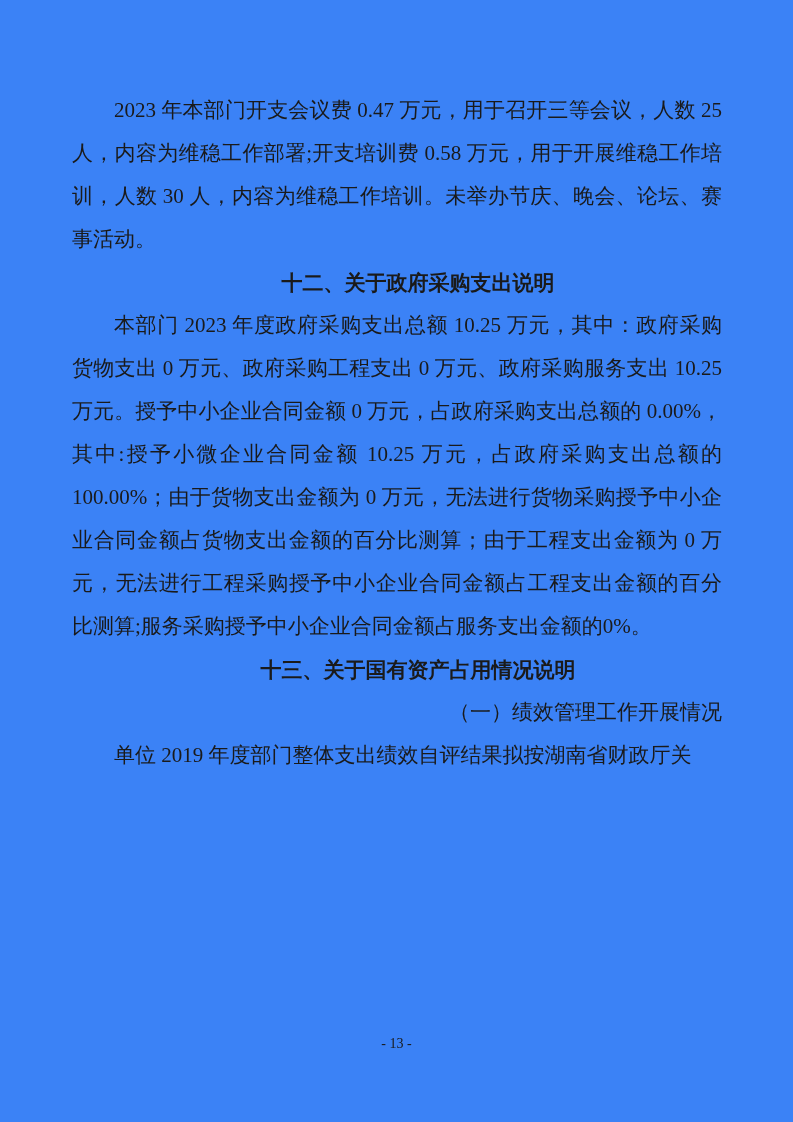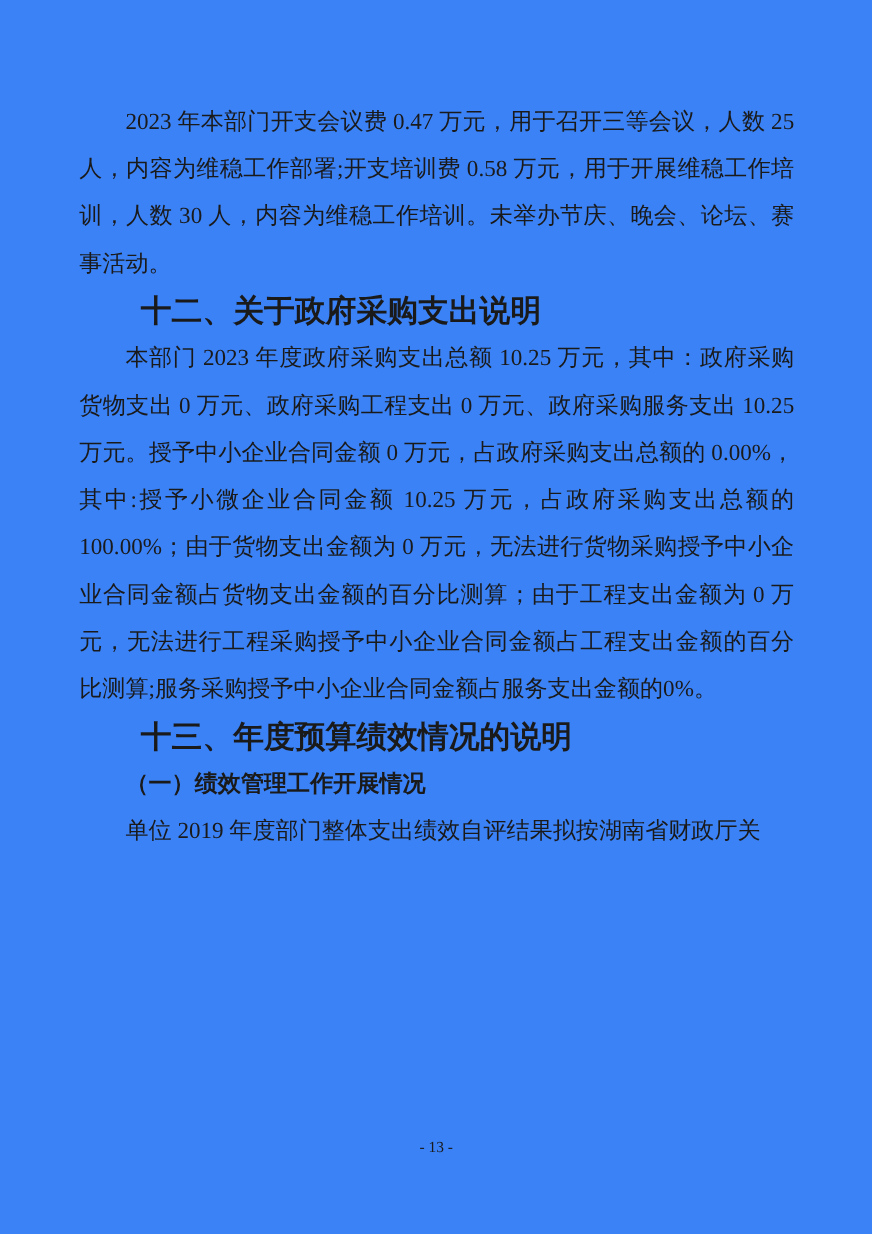--- a/index.html
+++ b/index.html
@@ -28,45 +28,45 @@
     line-height: 43px;
     text-indent: 2em;
   }
   .para {
     font-family: "Liberation Serif", "DejaVu Serif", serif;
     text-align: justify;
   }
   .heading {
     font-family: "Liberation Sans", "DejaVu Sans", sans-serif;
     font-weight: 700;
-    font-size: 28px;
-    text-align: left;
+    font-size: 21px;
+    text-align: center;
   }
   .subheading {
     font-family: "Liberation Serif", "DejaVu Serif", serif;
-    font-weight: 700;
-    text-align: left;
+    font-weight: 400;
+    text-align: right;
   }
   .page-number {
     position: absolute;
     top: 1036px;
     left: 0;
     width: 100%;
     text-align: center;
     font-family: "Liberation Serif", "DejaVu Serif", serif;
     font-size: 14px;
     color: #1a1a1a;
   }
 </style>
 </head>
 <body>
 
 <div class="page">
   <div class="content">
     <p class="para">2023 年本部门开支会议费 0.47 万元，用于召开三等会议，人数 25 人，内容为维稳工作部署;开支培训费 0.58 万元，用于开展维稳工作培训，人数 30 人，内容为维稳工作培训。未举办节庆、晚会、论坛、赛事活动。</p>
     <h2 class="heading">十二、关于政府采购支出说明</h2>
     <p class="para">本部门 2023 年度政府采购支出总额 10.25 万元，其中：政府采购货物支出 0 万元、政府采购工程支出 0 万元、政府采购服务支出 10.25 万元。授予中小企业合同金额 0 万元，占政府采购支出总额的 0.00%，其中:授予小微企业合同金额 10.25 万元，占政府采购支出总额的 100.00%；由于货物支出金额为 0 万元，无法进行货物采购授予中小企业合同金额占货物支出金额的百分比测算；由于工程支出金额为 0 万元，无法进行工程采购授予中小企业合同金额占工程支出金额的百分比测算;服务采购授予中小企业合同金额占服务支出金额的0%。</p>
-    <h2 class="heading">十三、年度预算绩效情况的说明</h2>
+    <h2 class="heading">十三、关于国有资产占用情况说明</h2>
     <p class="subheading">（一）绩效管理工作开展情况</p>
     <p class="para">单位 2019 年度部门整体支出绩效自评结果拟按湖南省财政厅关</p>
   </div>
   <div class="page-number">- 13 -</div>
 </div>
 
 </body></html>

